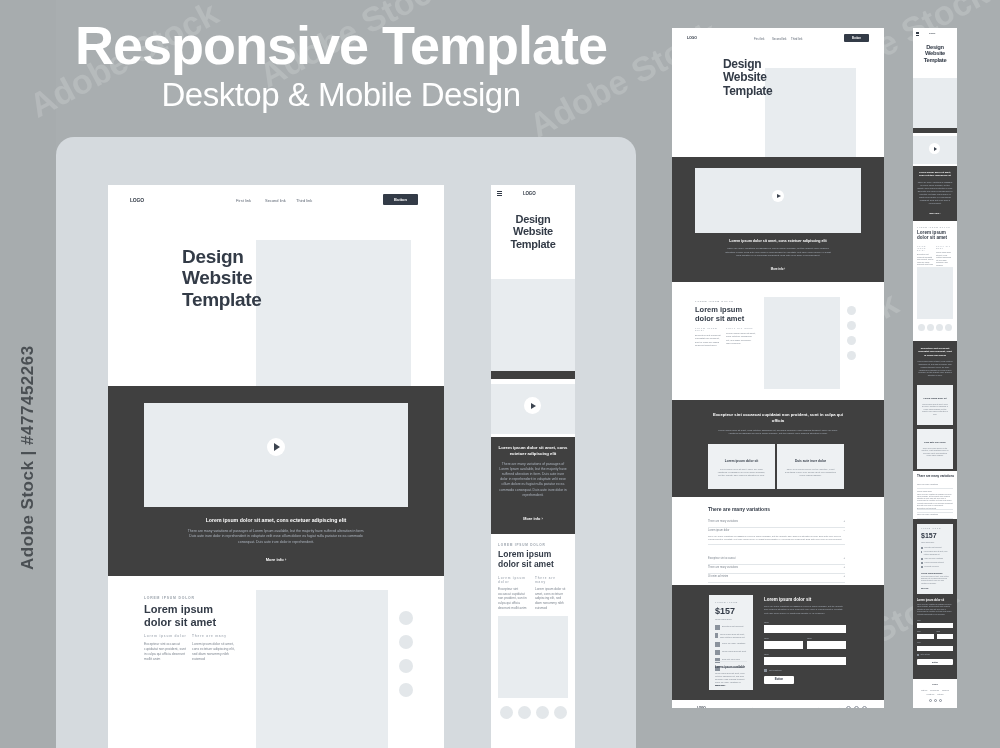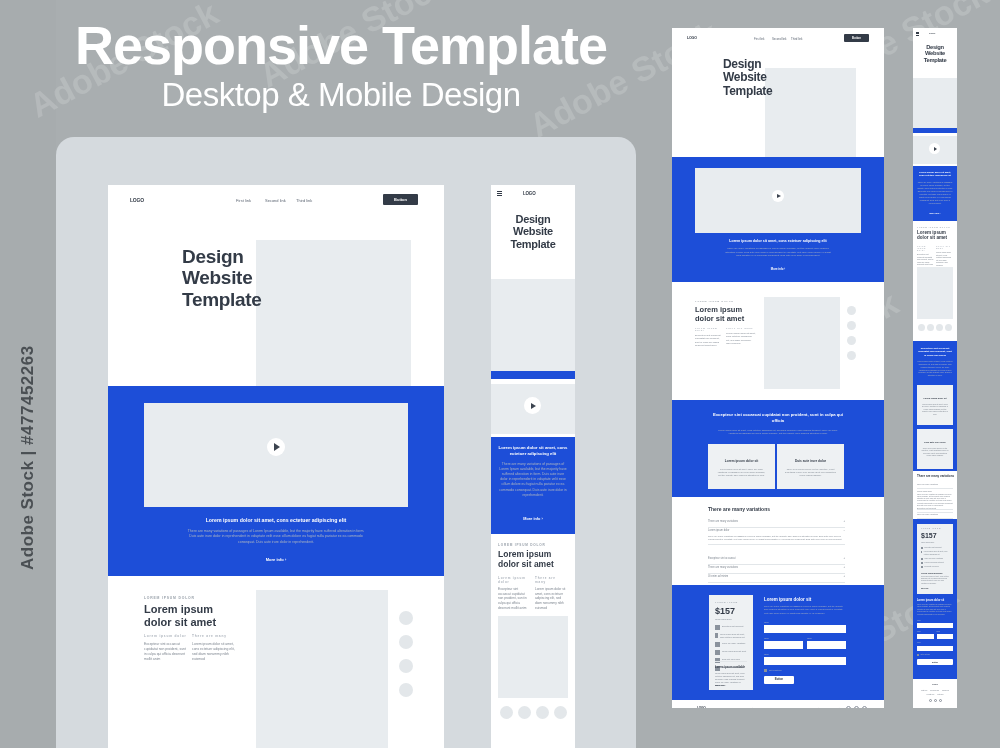--- a/index.html
+++ b/index.html
@@ -24,21 +24,21 @@
   .headline{position:absolute;left:56px;top:18px;width:570px;text-align:center;}
   .headline h1{font-size:54px;line-height:1.0;font-weight:700;color:#fff;letter-spacing:-1px;}
   .headline h2{font-size:33px;line-height:1.15;font-weight:300;color:#fff;letter-spacing:-.5px;margin-top:4px;}
 
   
   .frame{position:absolute;left:56px;top:137px;width:580px;height:611px;
     background:#d5dade;border-radius:18px 18px 0 0;}
 
   
   .page{background:#fff;position:absolute;overflow:hidden;}
-  .dark{background:#1d4ed8;}
+  .dark{background:#404040;}
   .ph{background:#e8ecef;}
   .hero-title{font-weight:700;color:#333b47;line-height:1.12;letter-spacing:-.3px;}
   .eyebrow{color:#9aa2ab;font-weight:700;letter-spacing:.8px;}
   .sec-title{font-weight:700;color:#333b47;line-height:1.15;}
   .logo{font-weight:700;color:#333b47;letter-spacing:-.2px;}
   .navlink{color:#5d6673;}
   .btn{background:#333b47;color:#fff;font-weight:700;text-align:center;border-radius:1px;}
   .btn-lt{background:#fff;color:#333b47;font-weight:700;text-align:center;border-radius:1px;}
   .play{background:#fff;border-radius:50%;display:flex;align-items:center;justify-content:center;}
   .play i{display:block;width:0;height:0;border-style:solid;border-color:transparent transparent transparent #3c4450;}

